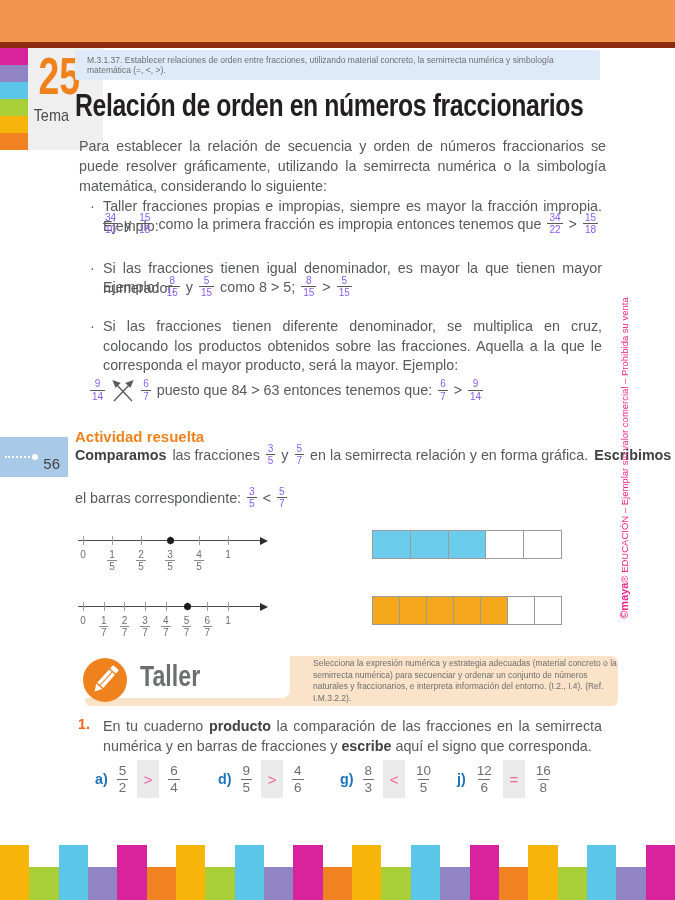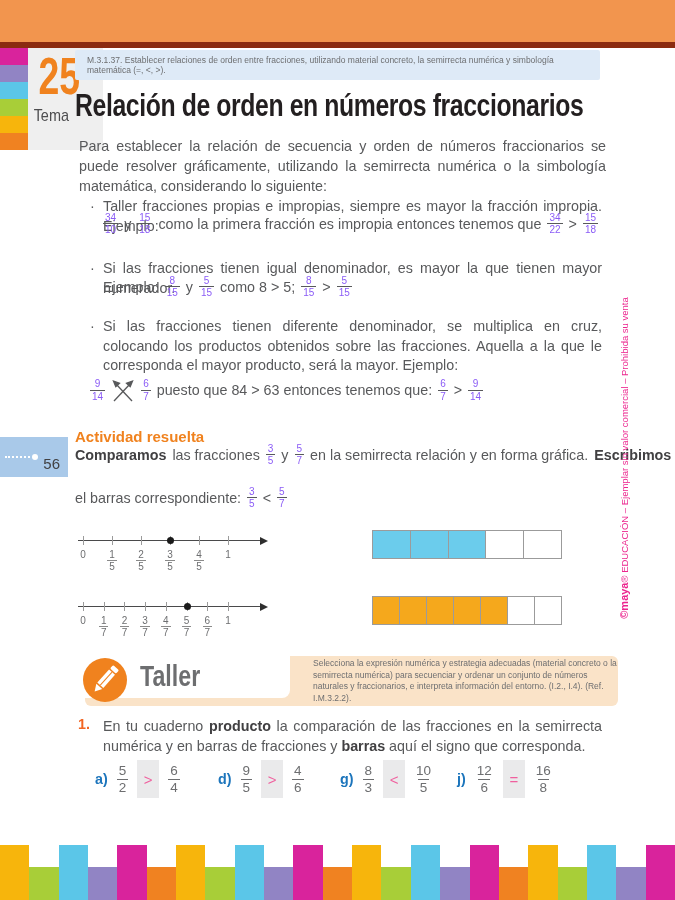--- a/index.html
+++ b/index.html
@@ -293,21 +293,21 @@
     <g transform="rotate(42 23 23)">
       <rect x="19" y="6.5" width="8" height="4.5" rx="1.2" fill="#FFFFFF"></rect>
       <rect x="19" y="12.5" width="8" height="17.5" fill="#FFFFFF"></rect>
       <line x1="23" y1="12.5" x2="23" y2="30" stroke="#F0821E" stroke-width="1"></line>
       <polygon points="19,31.5 27,31.5 23,38.5" fill="#FFFFFF"></polygon>
     </g>
   </svg>
   <div class="abs tallerLabel">Taller</div>
 
   <div class="abs exnum">1.</div>
-  <p class="abs extext"><span>En tu cuaderno</span> <span class="b">producto</span> <span>la comparación de las fracciones en la semirrecta numérica y en barras de fracciones y</span> <span class="b">barras</span> <span>aquí el signo que corresponda.</span> </p>
+  <p class="abs extext"><span>En tu cuaderno</span> <span class="b">producto</span> <span>la comparación de las fracciones en la semirrecta numérica y en barras de fracciones y</span> <span class="b">escribe</span> <span>aquí el signo que corresponda.</span> </p>
   <div class="abs exitems">
       <div class="exitem" style="left: 95px;">
         <span class="exlabel">a)</span>
         <span class="frac">
           <span class="num">5</span>
           <span class="den">2</span>
         </span>
         <div class="signbox">
           <span>&gt;</span>
         </div>

